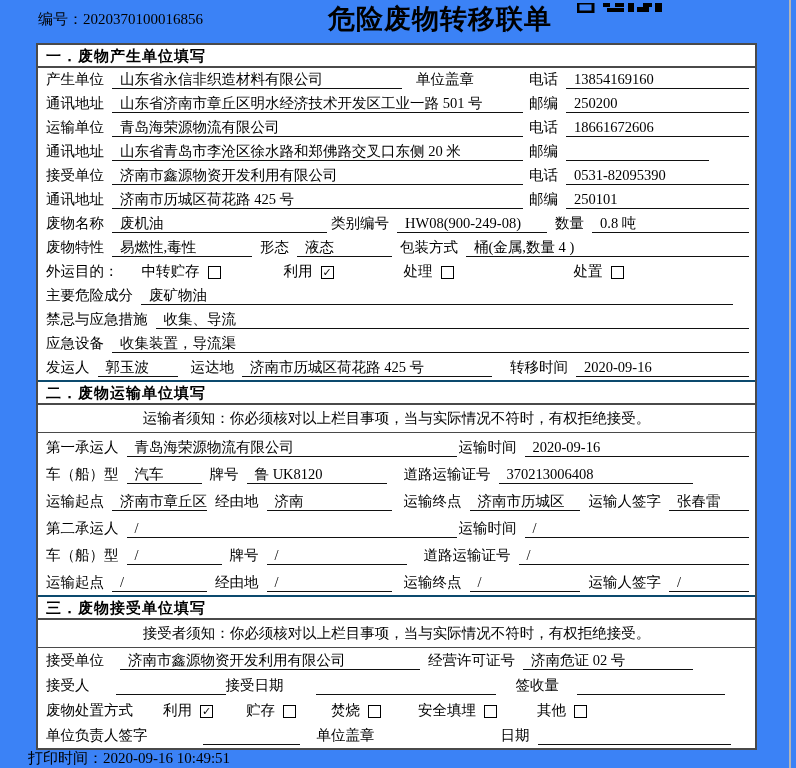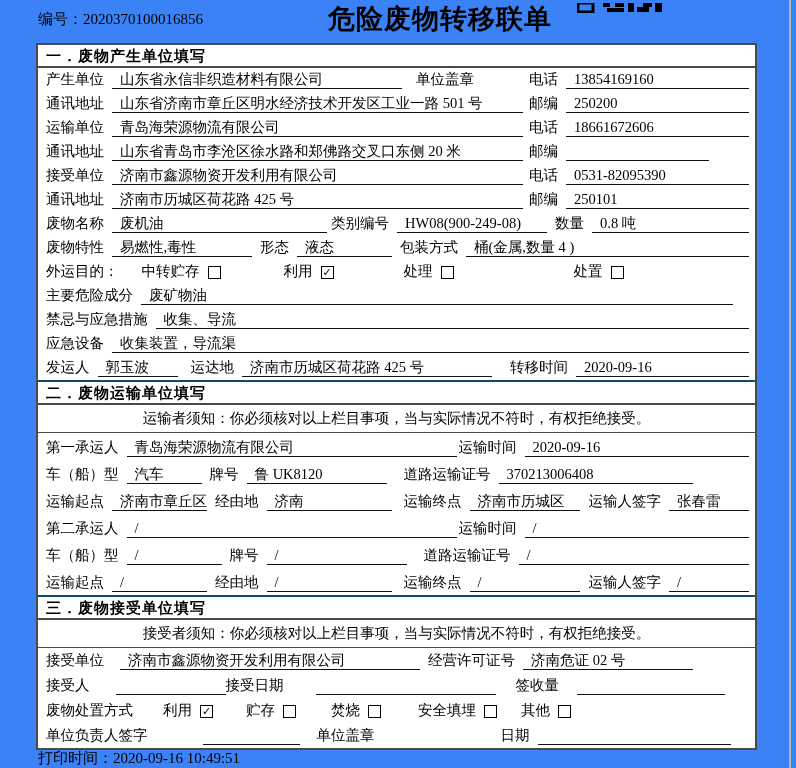--- a/index.html
+++ b/index.html
@@ -21,21 +21,21 @@
   .sec2 .row{height:27px;}
   .sec3 .row{height:25px;}
   .lbl{flex:none;margin-right:8px;}
   .fld{border-bottom:1px solid #111;min-height:18px;line-height:17px;padding:0 2px 0 8px;
        flex:none;overflow:hidden;}
   .fx{flex:1 1 auto;}
   .lp{width:483px;flex:none;display:flex;align-items:flex-end;}
   .cb{display:inline-block;width:13px;height:13px;border:1px solid #000;margin:0 0 2px 8px;
       font-size:11px;line-height:11px;text-align:center;flex:none;}
   .opt{display:flex;align-items:flex-end;flex:none;}
-  .footer{position:absolute;left:38px;top:749px;font-size:15px;white-space:nowrap;}
+  .footer{position:absolute;left:28px;top:749px;font-size:15px;white-space:nowrap;}
 </style>
 </head>
 <body>
 
 <div class="page">
 
   <div class="qr">
     <svg width="86" height="10" viewBox="0 0 86 10">
       <rect x="1" y="0" width="15" height="9" fill="none" stroke="#000" stroke-width="3"></rect>
       <rect x="26" y="0" width="7" height="4" fill="#000"></rect>
@@ -265,21 +265,21 @@
           <span class="cb"></span>
         </span>
         <span class="opt" style="margin-left:35px">
           <span>焚烧</span>
           <span class="cb"></span>
         </span>
         <span class="opt" style="margin-left:37px">
           <span>安全填埋</span>
           <span class="cb"></span>
         </span>
-        <span class="opt" style="margin-left:24px">
+        <span class="opt" style="margin-left:40px">
           <span>其他</span>
           <span class="cb"></span>
         </span>
       </div>
 
       <div class="row">
         <span class="lbl">单位负责人签字</span>
         <span class="fld" style="width:97px;margin-left:47px"></span>
         <span class="lbl" style="margin-left:17px">单位盖章</span>
         <span class="lbl" style="margin-left:118px">日期</span>

